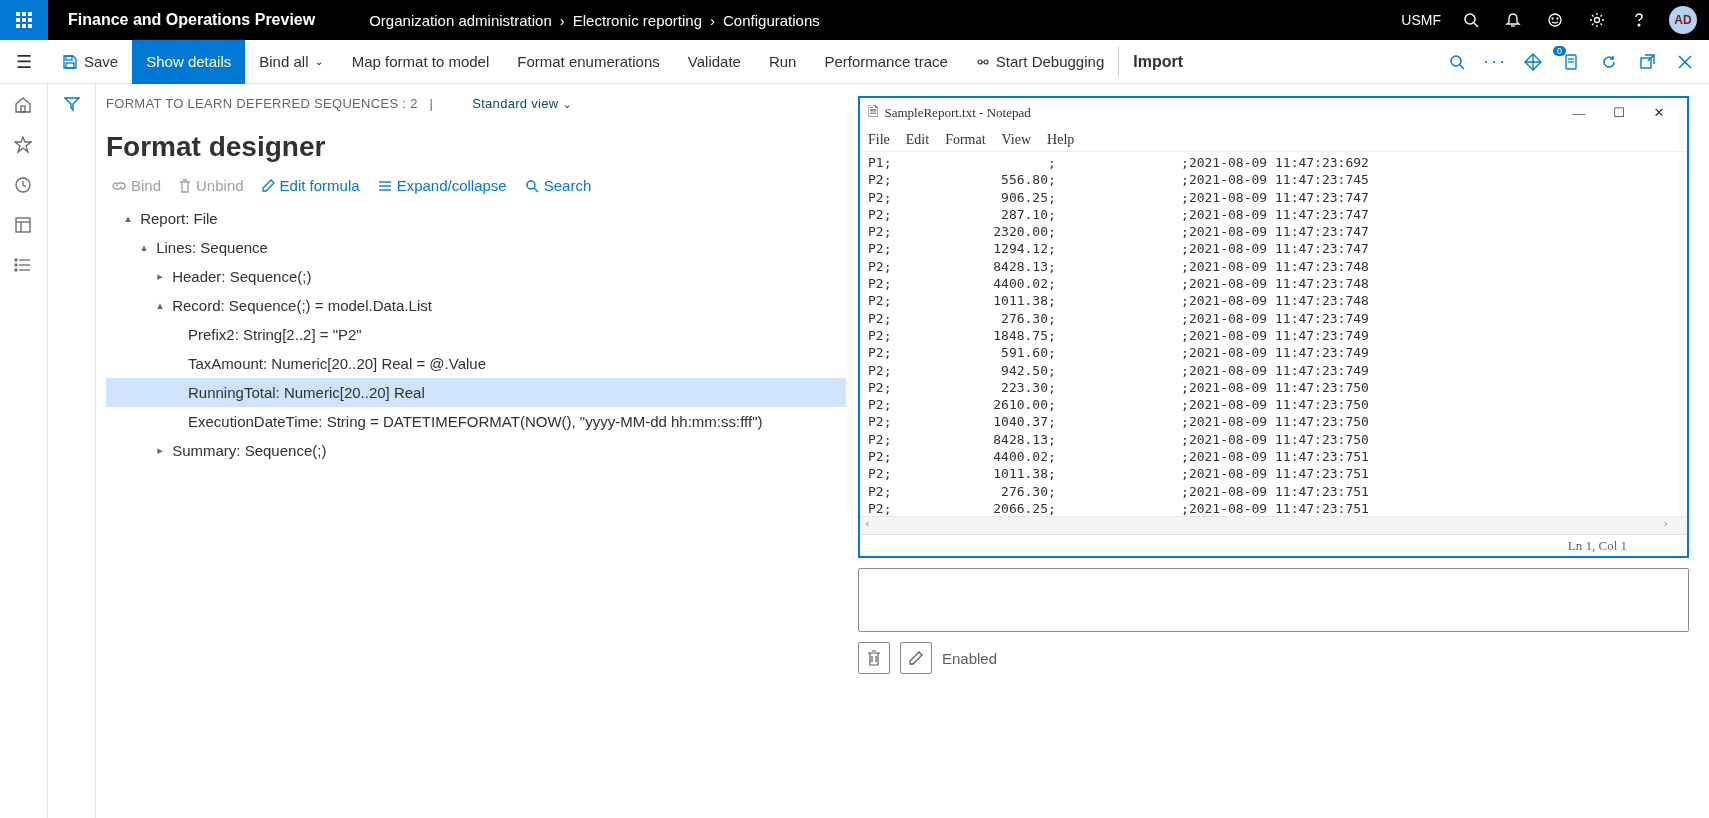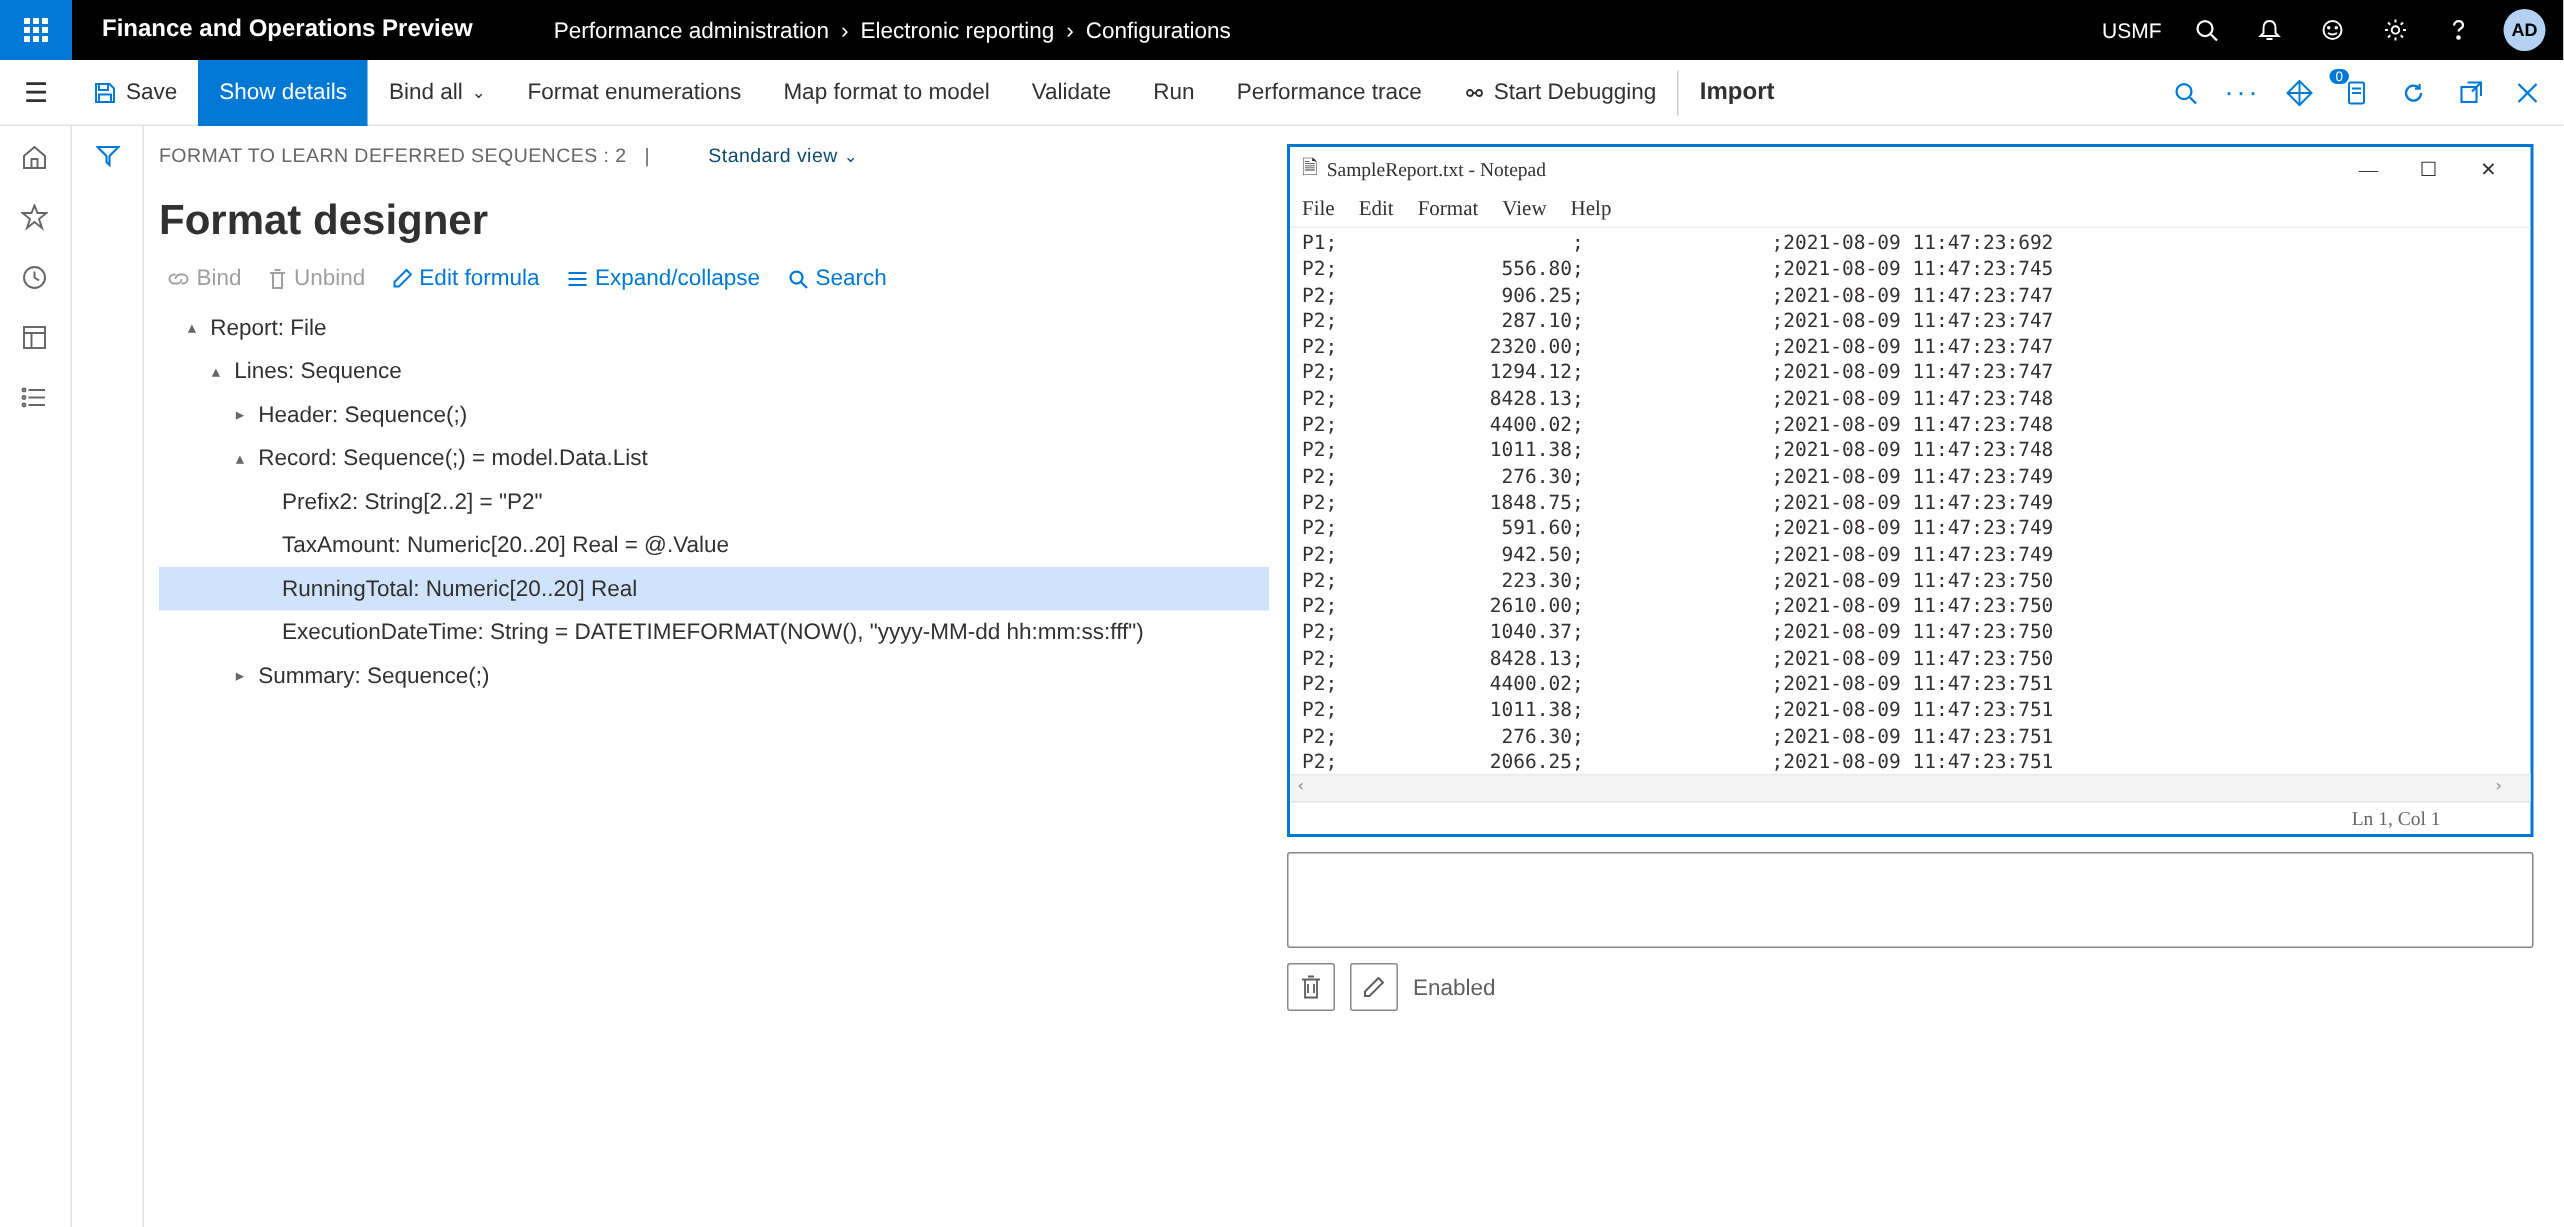--- a/index.html
+++ b/index.html
@@ -7,21 +7,21 @@
 .topbar { background: #000; color: #fff; height: 40px; display: flex; align-items: center; }
 .waffle { width: 48px; height: 40px; background: #0078d4; display: flex; align-items: center; justify-content: center; }
 .waffle svg { fill: #fff; }
 .app-title { font-weight: 600; padding: 0 20px; font-size: 16px; }
 .breadcrumb-top { display: flex; align-items: center; margin-left: 30px; font-size: 15px; }
 .breadcrumb-top span { margin: 0 4px; }
 .chev { margin: 0 10px; }
 .top-spacer { flex: 1; }
 .top-right { display: flex; align-items: center; gap: 18px; padding-right: 12px; }
 .top-right .icon-btn { width: 24px; height: 24px; display: flex; align-items: center; justify-content: center; cursor: pointer; }
-.avatar { width: 28px; height: 28px; border-radius: 50%; background: #b3d1f0; color: #000000; font-size: 12px; font-weight: 600; display: flex; align-items: center; justify-content: center; }
+.avatar { width: 28px; height: 28px; border-radius: 50%; background: #b3d1f0; color: #7f1d1d; font-size: 12px; font-weight: 600; display: flex; align-items: center; justify-content: center; }
 .usmf { font-size: 14px; }
 
 .cmdbar { height: 44px; border-bottom: 1px solid #e1e1e1; display: flex; align-items: center; }
 .hamburger { width: 48px; height: 44px; display: flex; align-items: center; justify-content: center; font-size: 18px; }
 .cmd-btn { height: 44px; padding: 12px 14px; display: flex; align-items: center; gap: 6px; font-size: 15px; cursor: pointer; }
 .cmd-btn.primary { background: #0078d4; color: #fff; }
 .cmd-right { margin-left: auto; display: flex; align-items: center; gap: 14px; padding-right: 12px; }
 .cmd-right .ricon { width: 24px; height: 24px; display: flex; align-items: center; justify-content: center; cursor: pointer; position: relative; }
 .badge-0 { position: absolute; top: -4px; left: -6px; background: #0078d4; color: #fff; border-radius: 8px; font-size: 9px; padding: 0 4px; }
 .import { font-weight: 600; font-size: 16px; border-left: 1px solid #ccc; padding-left: 14px; height: 30px; display: flex; align-items: center; }
@@ -83,21 +83,21 @@
         <rect x="0" y="6" width="4" height="4"></rect>
         <rect x="6" y="6" width="4" height="4"></rect>
         <rect x="12" y="6" width="4" height="4"></rect>
         <rect x="0" y="12" width="4" height="4"></rect>
         <rect x="6" y="12" width="4" height="4"></rect>
         <rect x="12" y="12" width="4" height="4"></rect>
       </svg>
   </div>
   <div class="app-title">Finance and Operations Preview</div>
   <div class="breadcrumb-top">
-    <span>Performance administration</span>
+    <span>Organization administration</span>
     <span class="chev">›</span>
     <span>Electronic reporting</span>
     <span class="chev">›</span>
     <span>Configurations</span>
   </div>
   <div class="top-spacer"></div>
   <div class="top-right">
     <span class="usmf">USMF</span>
     <span class="icon-btn">
         <svg width="16" height="16" viewBox="0 0 16 16" fill="none" stroke="#fff" stroke-width="1.5">
@@ -146,24 +146,24 @@
     <span>Save</span>
   </div>
   <div class="cmd-btn primary">
       <span>Show details</span>
     </div>
   <div class="cmd-btn">
       <span>Bind all</span>
       <span style="font-size:11px;">⌄</span>
     </div>
   <div class="cmd-btn">
+      <span>Map format to model</span>
+    </div>
+  <div class="cmd-btn">
       <span>Format enumerations</span>
-    </div>
-  <div class="cmd-btn">
-      <span>Map format to model</span>
     </div>
   <div class="cmd-btn">
       <span>Validate</span>
     </div>
   <div class="cmd-btn">
       <span>Run</span>
     </div>
   <div class="cmd-btn">
       <span>Performance trace</span>
     </div>

